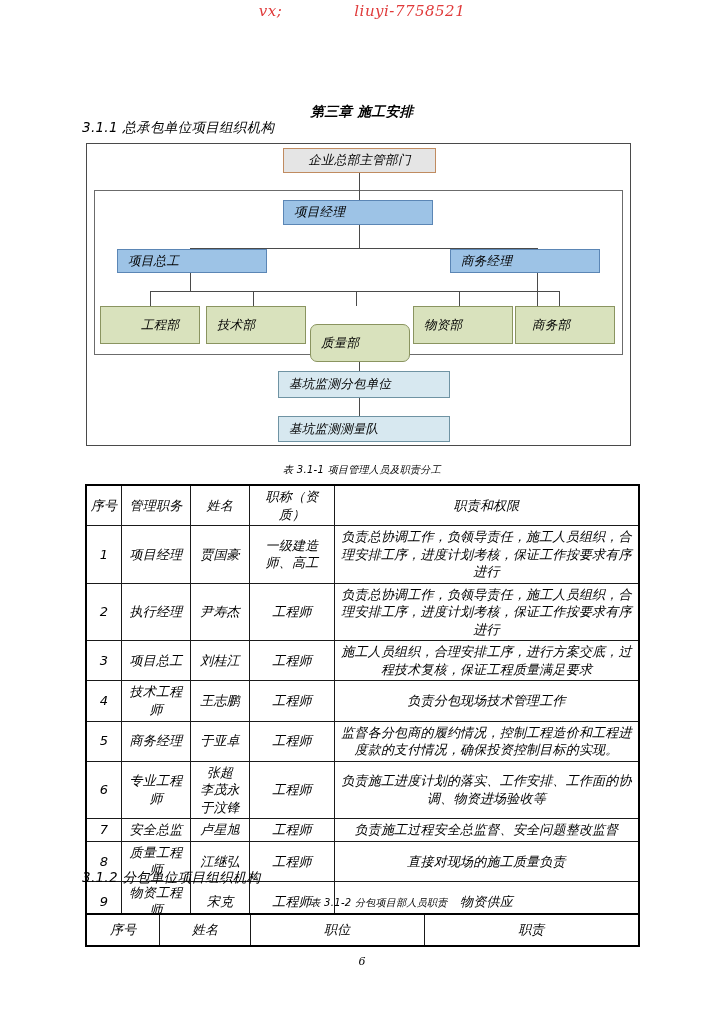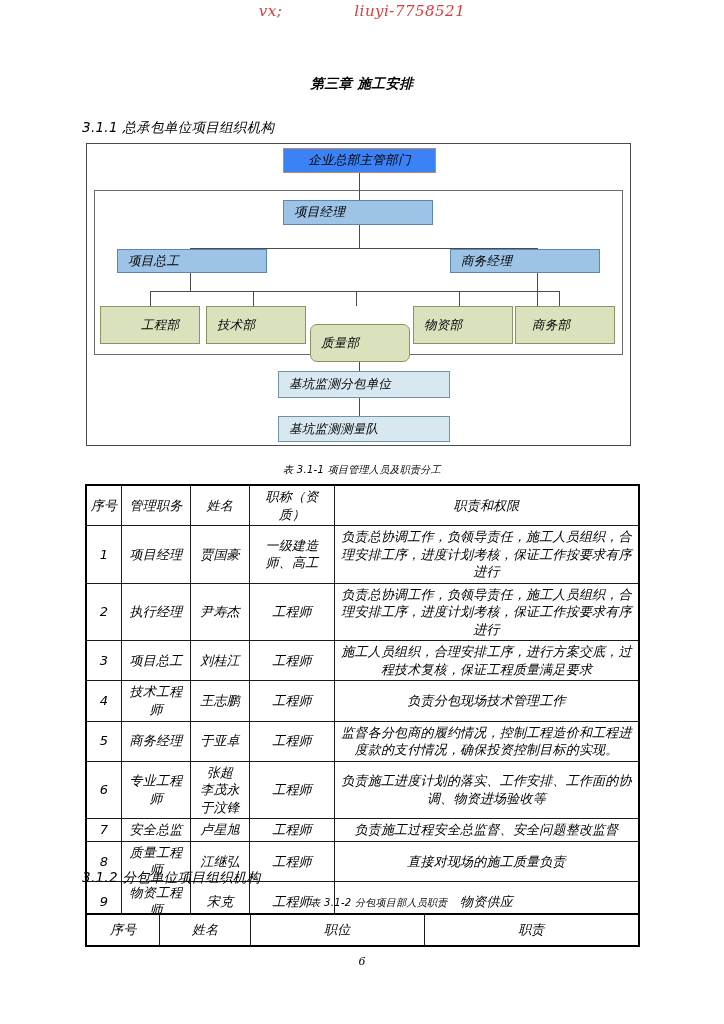--- a/index.html
+++ b/index.html
@@ -18,21 +18,21 @@
     position:absolute;top:2px;left:0;width:724px;
     text-align:center;color:#e03a3a;
     font-family:"DejaVu Serif","Liberation Serif",serif;
     font-size:15px;letter-spacing:0.5px;
   }
   .wm .wm-a{display:inline-block;}
   .wm .wm-b{display:inline-block;margin-left:72px;}
 
   
   .chapter-title{
-    position:absolute;top:75px;left:0;width:724px;
+    position:absolute;top:103px;left:0;width:724px;
     text-align:center;font-weight:bold;font-size:13.5px;
     letter-spacing:0.5px;
   }
   .sec-head{
     position:absolute;left:82px;font-size:13.5px;letter-spacing:0.3px;
   }
   #sec311{top:119px;}
   #sec312{top:869px;}
 
   
@@ -54,21 +54,21 @@
     box-sizing:border-box;
     border:1px solid #5a5a5a;
     font-size:12.5px;
     display:flex;align-items:center;
     padding-left:10px;
     letter-spacing:0.3px;
     background:#fff;
     z-index:4;
   }
   .nodebox.ctr{justify-content:center;padding-left:0;}
-  .n-orange{background:#3b82f6;border-color:#c08b60;}
+  .n-orange{background:#e5e5e5;border-color:#c08b60;}
   .n-blue{background:#9dc3e6;border-color:#5b86b5;}
   .n-green{background:#d9e2bd;border-color:#8a9460;}
   .n-lblue{background:#d7e8f0;border-color:#6f93a3;}
 
   .ln{position:absolute;background:#4a4a4a;z-index:2;}
   .ln-v{width:1px;}
   .ln-h{height:1px;}
 
   
   .tbl-cap{

